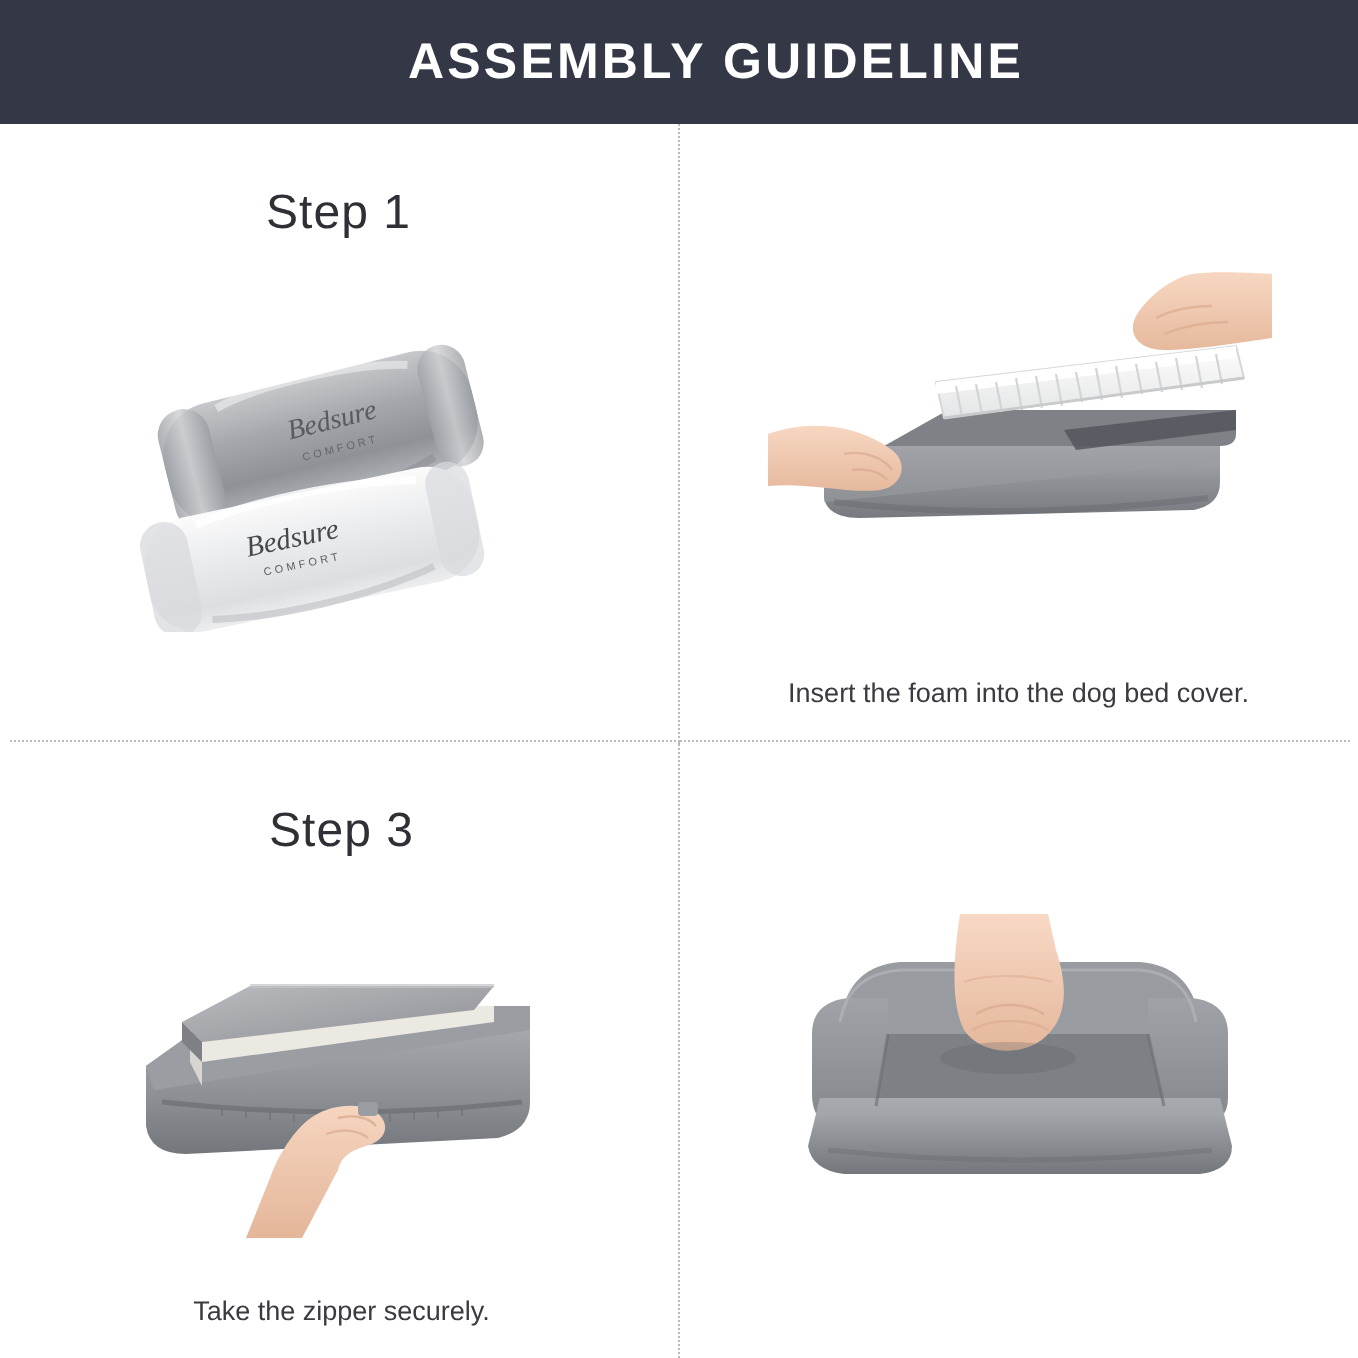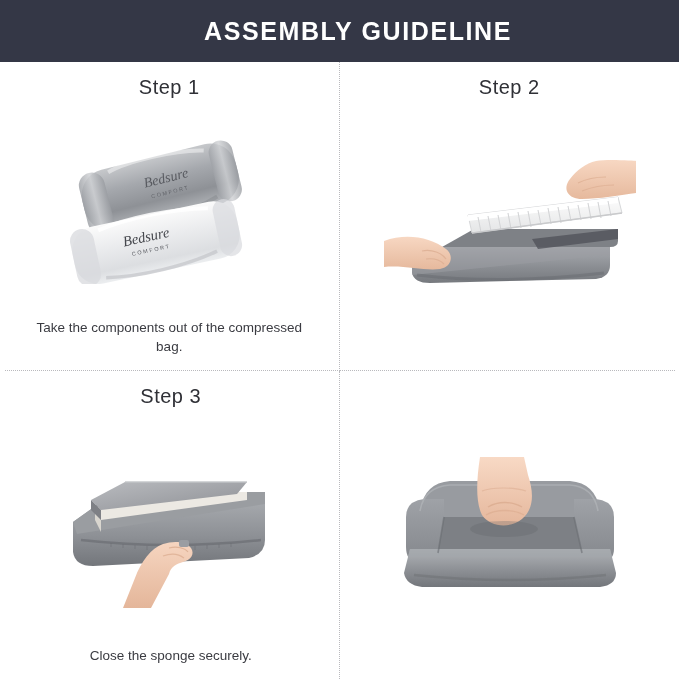--- a/index.html
+++ b/index.html
@@ -57,25 +57,25 @@
     align-items: center;
     box-sizing: border-box;
     padding: 14px 16px 10px 16px;
   }
   
   .cell.c1 { border-right: 1px dotted #b9b9bd; border-bottom: 1px dotted #b9b9bd; }
   .cell.c2 { border-bottom: 1px dotted #b9b9bd; }
   .cell.c3 { border-right: 1px dotted #b9b9bd; padding-left: 19px; }
 
   .step-title {
-    font-size: 20px;
+    font-size: 24px;
     font-weight: normal;
     color: #2f3036;
     letter-spacing: 0.5px;
-    margin: 0 0 2px 0;
+    margin: 17px 0 2px 0;
     font-family: "Liberation Sans", sans-serif;
   }
 
   .art {
     flex: 1 1 auto;
     width: 100%;
     display: flex;
     align-items: center;
     justify-content: center;
     position: relative;
@@ -157,25 +157,23 @@
             <rect x="18" y="78" width="168" height="58" rx="24" fill="url(#bagWhiteG)"></rect>
             <rect x="18" y="78" width="24" height="58" rx="12" fill="#d8dade" opacity="0.75"></rect>
             <rect x="164" y="78" width="22" height="58" rx="11" fill="#d8dade" opacity="0.7"></rect>
             <path d="M48 83 C78 77, 126 77, 160 84" stroke="#ffffff" stroke-opacity="0.85" stroke-width="4" fill="none"></path>
             <path d="M46 131 C80 137, 126 136, 160 128" stroke="#c3c5c9" stroke-opacity="0.7" stroke-width="3.5" fill="none"></path>
             <text x="70" y="104" font-family="Liberation Serif, serif" font-style="italic" font-size="14.5" fill="#45474d">Bedsure</text>
             <text x="76" y="115" font-family="Liberation Sans, sans-serif" font-size="5.5" letter-spacing="1.7" fill="#5b5d63">COMFORT</text>
           </g>
         </svg>
       </div>
-      <div class="caption">Take the components out of the compressed bag.</div>
     </div>
 
     <div class="cell c2">
-      <div class="step-title">Step 2</div>
       <div class="art">
         <svg width="255" height="150" viewBox="0 0 255 150" aria-hidden="true">
           <defs>
             <linearGradient id="bedG2" x1="0" y1="0" x2="0" y2="1">
               <stop offset="0%" stop-color="#a9abb0"></stop>
               <stop offset="55%" stop-color="#8b8e93"></stop>
               <stop offset="100%" stop-color="#76797e"></stop>
             </linearGradient>
             <linearGradient id="foamG" x1="0" y1="0" x2="0" y2="1">
               <stop offset="0%" stop-color="#fdfdfd"></stop>
@@ -224,20 +222,21 @@
             <path d="M44 104 C52 103, 58 105, 62 109" stroke="#dcae92" stroke-width="1.2" fill="none" opacity="0.8"></path>
           </g>
 
           <g>
             <path d="M214 6 C226 4, 254 6, 254 6 L254 38 C240 40, 216 44, 200 44 C186 44, 180 34, 188 24 C194 16, 204 8, 214 6 Z" fill="url(#skinG)"></path>
             <path d="M196 28 C204 24, 214 22, 224 22" stroke="#dcae92" stroke-width="1.2" fill="none" opacity="0.75"></path>
             <path d="M200 36 C210 32, 222 30, 232 30" stroke="#dcae92" stroke-width="1.2" fill="none" opacity="0.75"></path>
           </g>
         </svg>
       </div>
+      <div class="caption">Insert the foam into the dog bed cover.</div>
     </div>
 
     <div class="cell c3">
       <div class="step-title">Step 3</div>
       <div class="art">
         <svg width="240" height="160" viewBox="0 0 240 160" aria-hidden="true">
           <defs>
             <linearGradient id="bedG3" x1="0" y1="0" x2="0" y2="1">
               <stop offset="0%" stop-color="#adb0b4"></stop>
               <stop offset="60%" stop-color="#8d9095"></stop>
@@ -282,21 +281,21 @@
 
           <g>
             <path d="M112 96 C124 92, 136 94, 140 100 C144 106, 140 112, 132 114 C126 116, 120 118, 118 126 L100 160 L72 160 L84 130 C90 114, 100 100, 112 96 Z" fill="url(#skinG3)"></path>
             <path d="M118 100 C126 98, 134 100, 137 104" stroke="#daab8e" stroke-width="1.2" fill="none" opacity="0.8"></path>
             <path d="M112 108 C120 105, 128 106, 133 110" stroke="#daab8e" stroke-width="1.2" fill="none" opacity="0.7"></path>
 
             <rect x="128" y="92" width="10" height="7" rx="2" fill="#9a9da2"></rect>
           </g>
         </svg>
       </div>
-      <div class="caption">Close the sponge securely.</div>
+      <div class="caption">Take the zipper securely.</div>
     </div>
 
     <div class="cell c4">
       <div class="art">
         <svg width="250" height="140" viewBox="0 0 250 140" aria-hidden="true">
           <defs>
             <linearGradient id="bedG4" x1="0" y1="0" x2="0" y2="1">
               <stop offset="0%" stop-color="#b0b3b7"></stop>
               <stop offset="55%" stop-color="#8d9095"></stop>
               <stop offset="100%" stop-color="#73767b"></stop>

